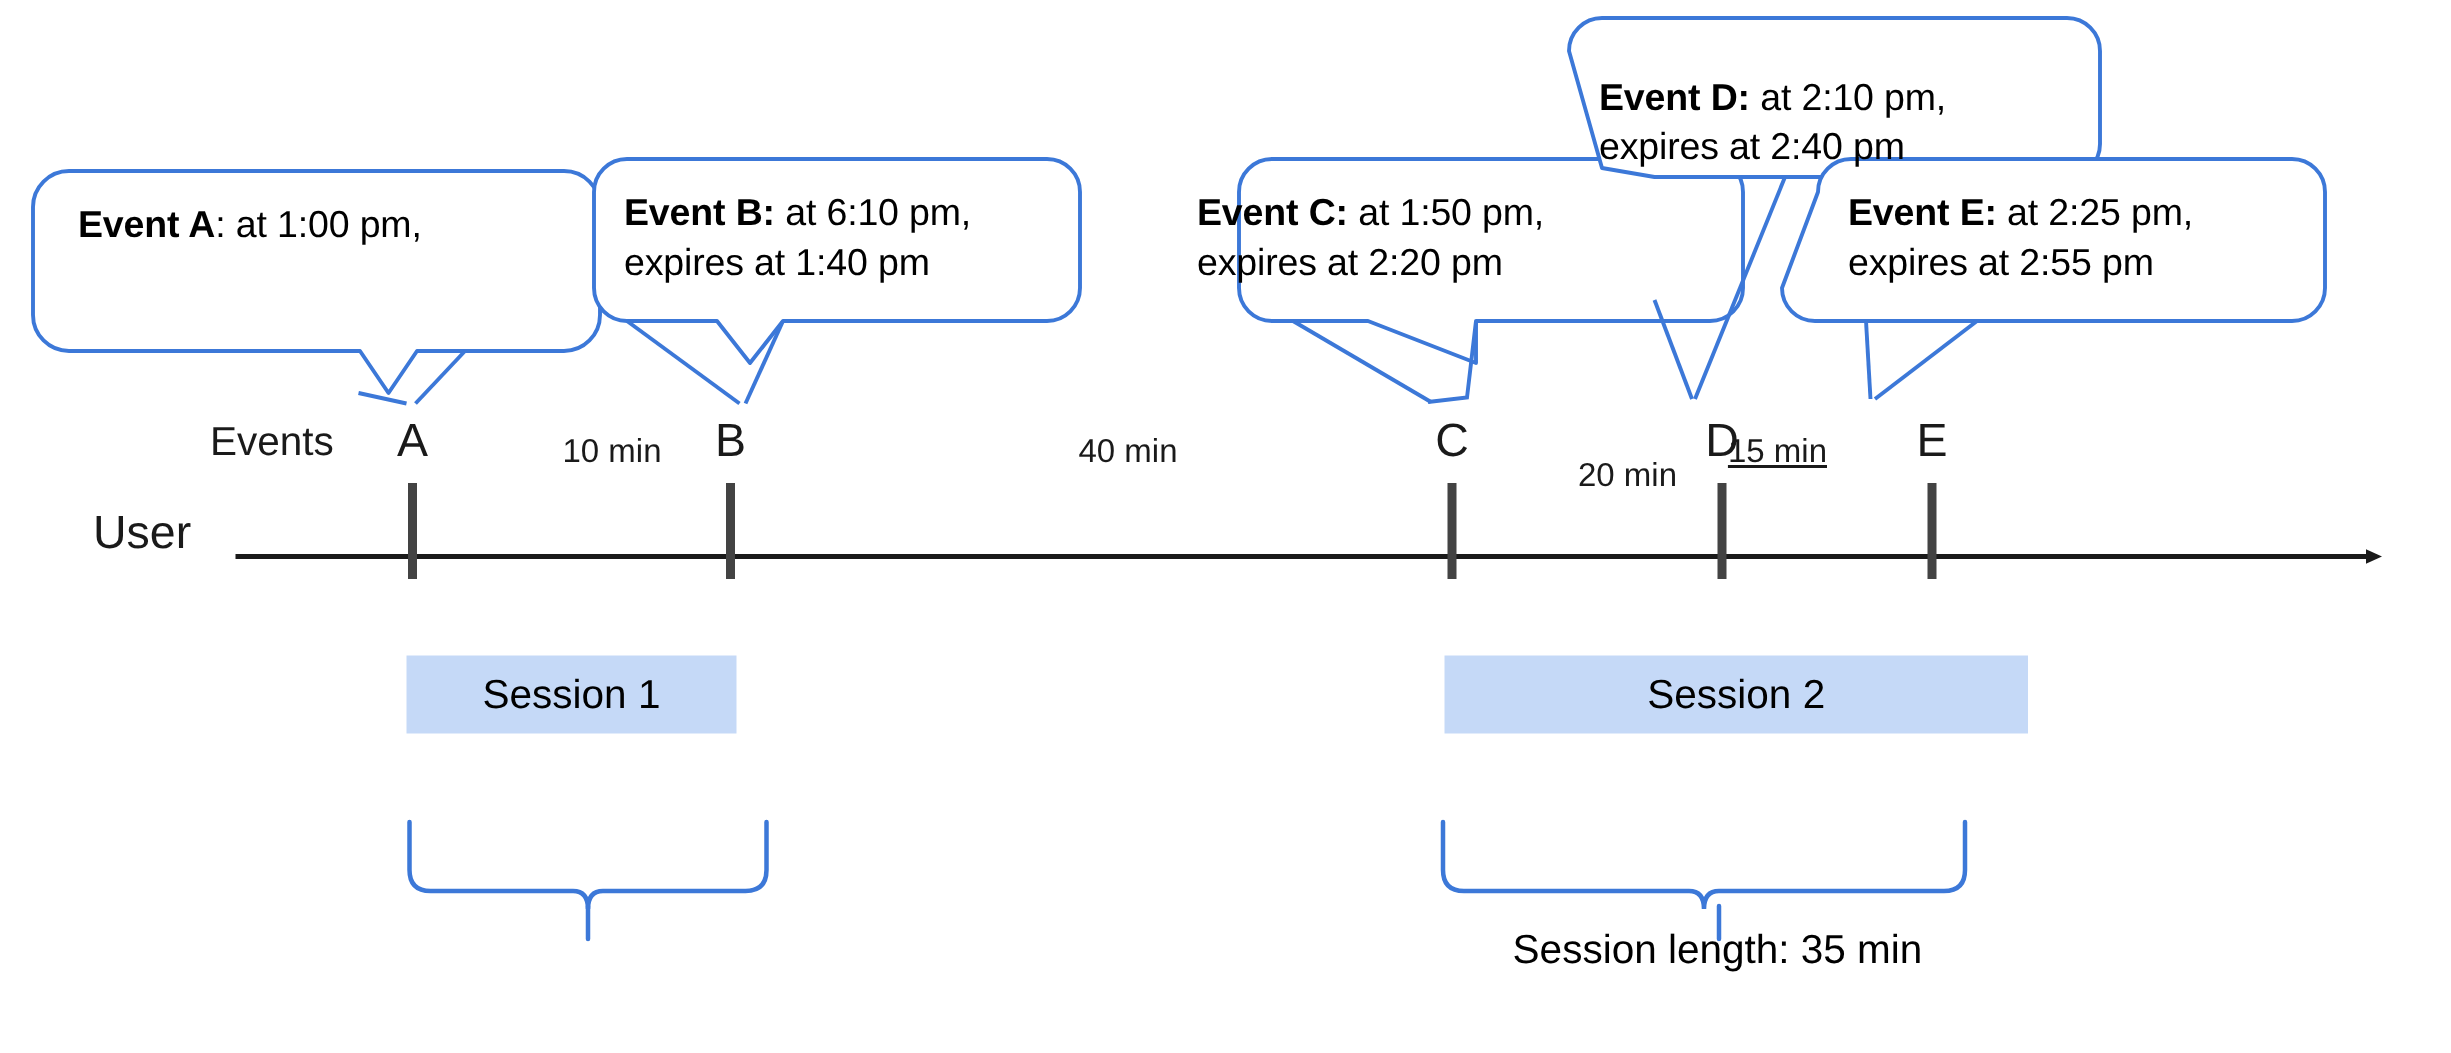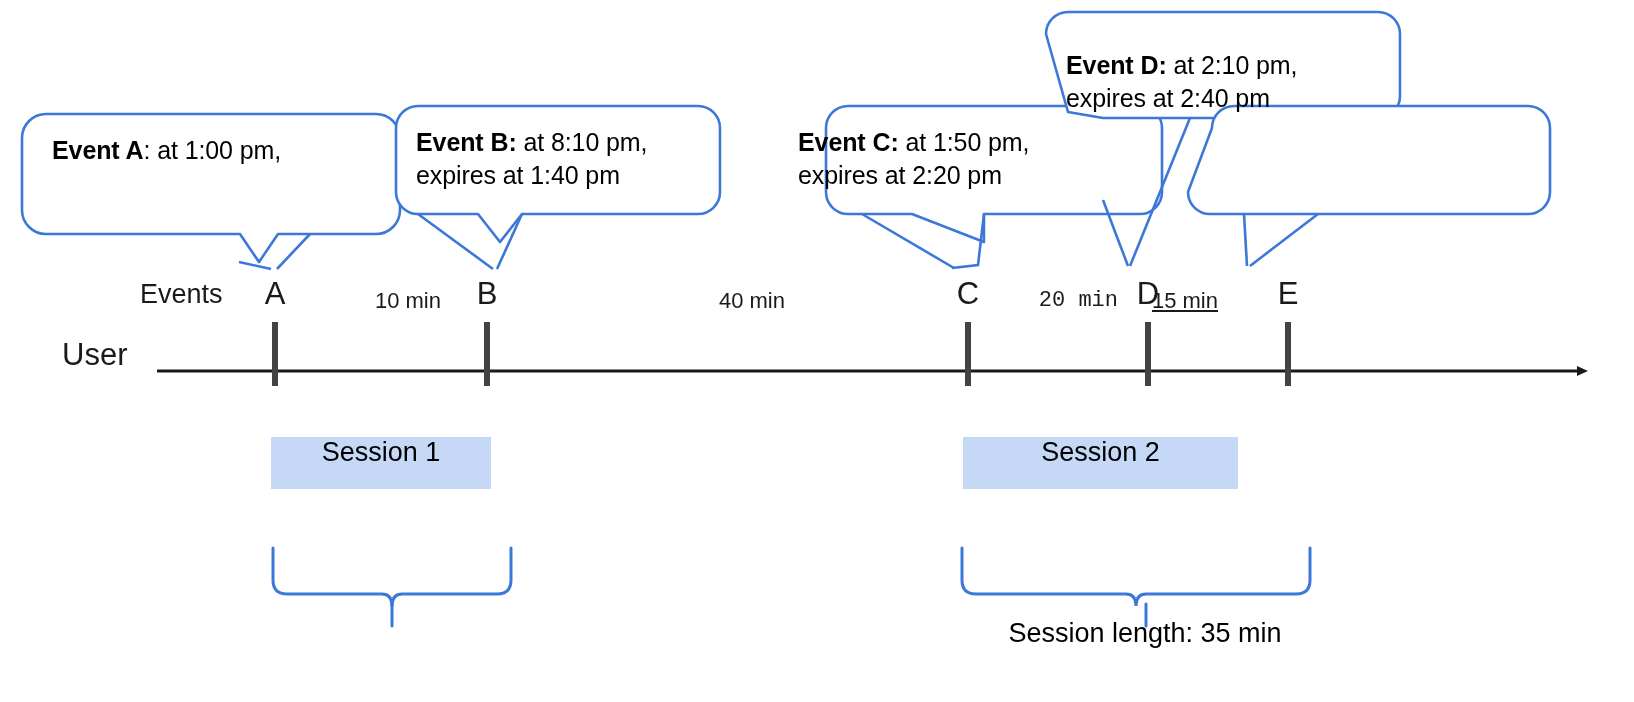--- a/index.html
+++ b/index.html
@@ -65,21 +65,21 @@
     font-size: 22px;
     color: #1a1a1a;
     white-space: nowrap;
     text-align: right;
   }
   
   .session-box {
     position: absolute;
     background: #c5d9f7;
     display: flex;
-    align-items: flex-start;
+    align-items: center;
     justify-content: center;
   }
   .session-box span {
     font-size: 27px;
     color: #000000;
     white-space: nowrap;
   }
   
   .caption {
     position: absolute;
@@ -210,59 +210,65 @@
   </svg>
 
   <div class="callout-text" style="left:52px; top:134px;">
     <div>
       <b>Event A</b><span>:</span><span> at 1:00 pm,</span>
     </div>
   </div>
 
   <div class="callout-text" style="left:416px; top:126px;">
     <div>
-      <b>Event B:</b><span> at 8:10 pm,</span>
+      <b>Event B:</b><span> at 6:10 pm,</span>
     </div>
     <div>expires at 1:40 pm</div>
   </div>
 
   <div class="callout-text" style="left:798px; top:126px;">
     <div>
       <b>Event C:</b><span> at 1:50 pm,</span>
     </div>
     <div>expires at 2:20 pm</div>
   </div>
 
   <div class="callout-text" style="left:1066px; top:32px;margin-top:17px;">
     <div>
       <b>Event D:</b><span> at 2:10 pm,</span>
     </div>
     <div>expires at 2:40 pm</div>
   </div>
 
+  <div class="callout-text" style="left:1232px; top:126px;">
+    <div>
+      <b>Event E:</b><span> at 2:25 pm,</span>
+    </div>
+    <div>expires at 2:55 pm</div>
+  </div>
 
   <div class="axis-label" style="left:62px; top:337px;">User</div>
 
   <div class="events-label" style="left:140px; top:279px;">Events</div>
 
   <div class="event-letter" style="left:255px; top:276px; width:40px;">A</div>
   <div class="event-letter" style="left:467px; top:276px; width:40px;">B</div>
   <div class="event-letter" style="left:948px; top:276px; width:40px;">C</div>
   <div class="event-letter" style="left:1128px; top:276px; width:40px;">D</div>
   <div class="event-letter" style="left:1268px; top:276px; width:40px;">E</div>
 
   <div class="gap-label" style="left:321px; top:288px; width:120px;">10 min</div>
   <div class="gap-label" style="left:665px; top:288px; width:120px;">40 min</div>
-  <div class="gap-label" style="left:998px; top:288px; width:120px;font-family:Liberation Mono, monospace;">20 min</div>
+  <div class="gap-label" style="left:998px; top:304px; width:120px;">20 min</div>
   <div class="gap-label" style="left:1118px; top:288px; width:100px;text-decoration:underline;">15 min</div>
 
   <div class="session-box" style="left:271px; top:437px; width:220px; height:52px;">
     <span>Session 1</span>
   </div>
 
-  <div class="session-box" style="left:963px; top:437px; width:275px; height:52px;">
+  <div class="session-box" style="left:963px; top:437px; width:389px; height:52px;">
     <span>Session 2</span>
   </div>
 
 
   <div class="caption" style="left:1000px; top:618px; width:290px;">Session length: 35 min</div>
 
 </div>
 
 </body></html>

